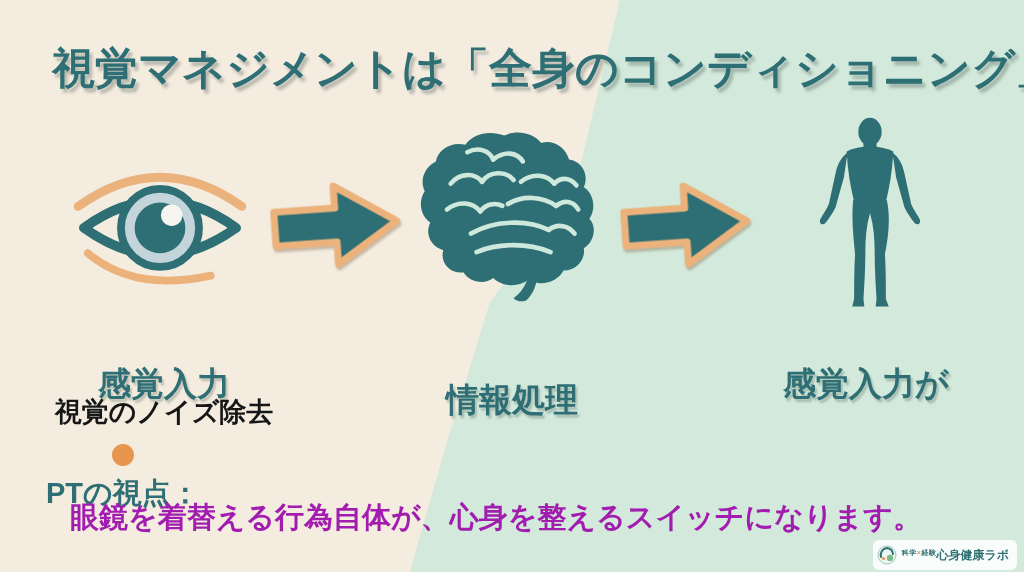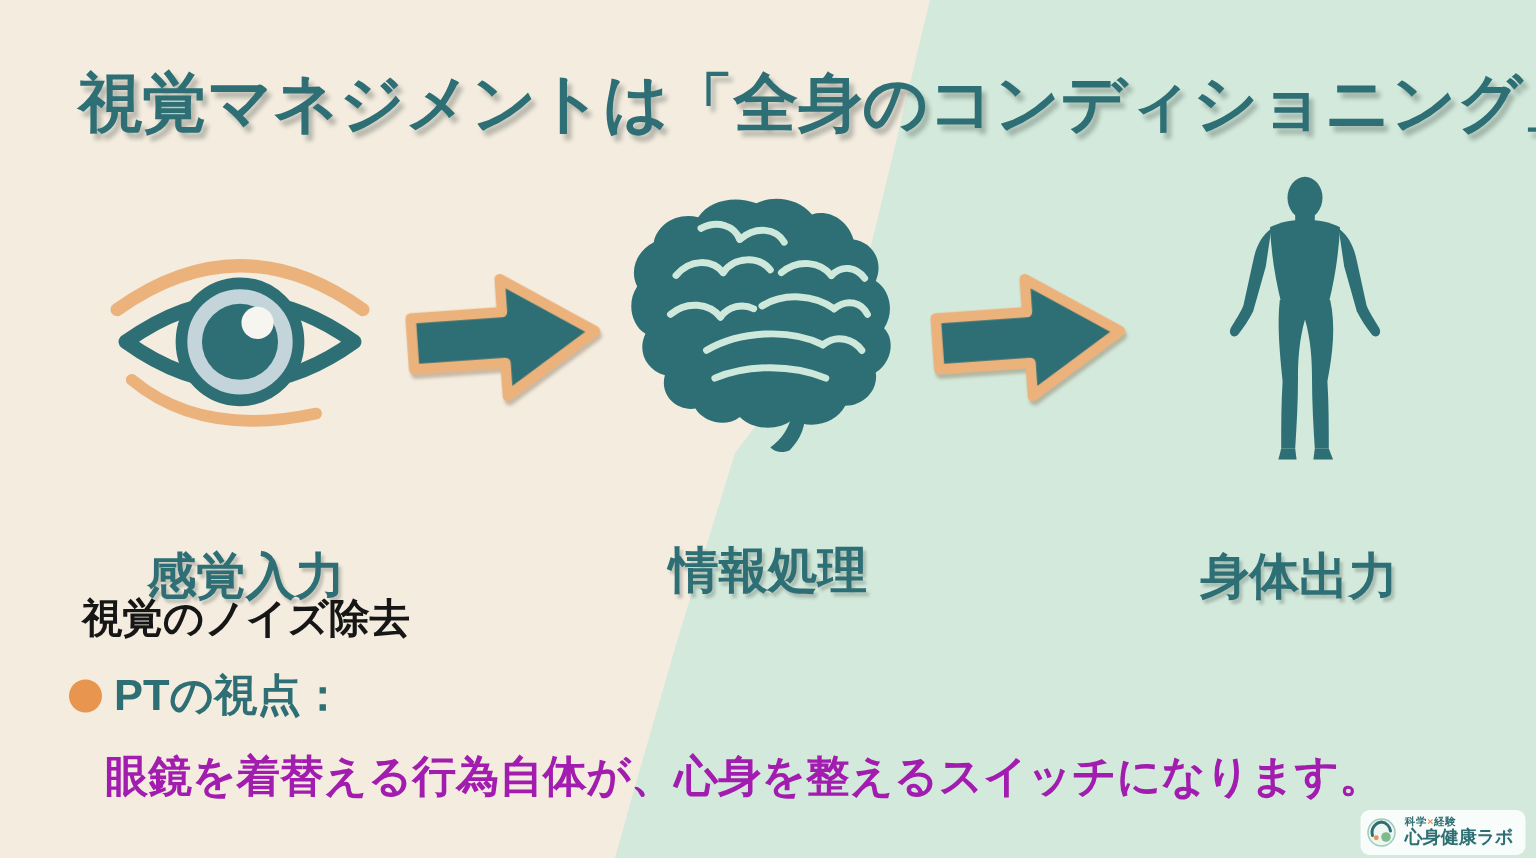--- a/index.html
+++ b/index.html
@@ -24,35 +24,35 @@
     position:absolute;width:260px;text-align:center;
     font-size:33px;font-weight:800;color:#2d6f74;
     text-shadow:2px 3px 2px rgba(50,60,55,.25);white-space:nowrap;margin-top:36px;
   }
   .step-sublabel{
     position:absolute;width:280px;text-align:center;
     font-size:27px;font-weight:800;color:#161616;white-space:nowrap;
   }
   .note-line1{
     position:absolute;left:46px;top:444px;display:flex;align-items:center;gap:8px;
-    font-size:29px;font-weight:800;white-space:nowrap;
+    font-size:29px;font-weight:800;white-space:nowrap;flex-direction:column;
   }
   .bullet{width:22px;height:22px;border-radius:50%;background:#e8964f;flex:0 0 auto;}
   .note-prefix{color:#2d6f74;}
   .note-quote{color:#161616;}
   .note-line2{
     position:absolute;left:46px;top:498px;
     font-size:29px;font-weight:800;color:#a21caf;white-space:nowrap;margin-left:24px;
   }
   .logo{
     position:absolute;right:7px;bottom:2px;height:26px;padding:2px 8px 2px 4px;
     display:flex;align-items:center;gap:5px;
     background:rgba(255,255,255,.85);border-radius:6px;
   }
-  .logo-texts{display:flex;flex-direction:column;line-height:1.05;}
+  .logo-texts{display:flex;flex-direction:row;line-height:1.05;}
   .logo-tagline{font-size:7px;font-weight:700;color:#2e6f74;letter-spacing:.5px;}
   .logo-tagline .x{color:#e8964f;}
   .logo-name{font-size:12px;font-weight:800;color:#2e6f74;white-space:nowrap;}
 </style>
 </head>
 <body>
 
 <div class="canvas">
   <div class="mint"></div>
 
@@ -117,22 +117,22 @@
         <path d="M79,39 C86,44 90,52 92,62 L99,94 C101,99 105,105 108,110 C110,114 107,118 103,115 C99,110 95,104 92,98 L83,66 Z"></path>
         <path d="M37,90 L55,90 L55,104 C51,118 50,132 50,146 C50,163 49,180 48,196 L38,196 C38,180 38,164 39,148 C37,128 35,108 37,90 Z"></path>
         <path d="M73,90 L55,90 L55,104 C59,118 60,132 60,146 C60,163 61,180 62,196 L72,196 C72,180 72,164 71,148 C75,128 77,108 73,90 Z"></path>
         <path d="M38,196 h10 l1,8 h-13 z"></path>
         <path d="M62,196 h10 l3,8 h-14 z"></path>
       </g>
     </svg>
   </div>
 
   <div class="step-label" style="left:34px;top:326px;">感覚入力</div>
-  <div class="step-label" style="left:382px;top:322px;">情報処理</div>
-  <div class="step-label" style="left:736px;top:326px;">身体出力</div>
+  <div class="step-label" style="left:382px;top:342px;">情報処理</div>
+  <div class="step-label" style="left:736px;top:326px;">感覚入力が</div>
 
   <div class="step-sublabel" style="left:24px;top:394px;">視覚のノイズ除去</div>
 
   <div class="note-line1">
     <span class="bullet"></span>
     <span class="note-prefix">PTの視点：</span>
   </div>
   <div class="note-line2">眼鏡を着替える行為自体が、心身を整えるスイッチになります。</div>
 
   <div class="logo">

